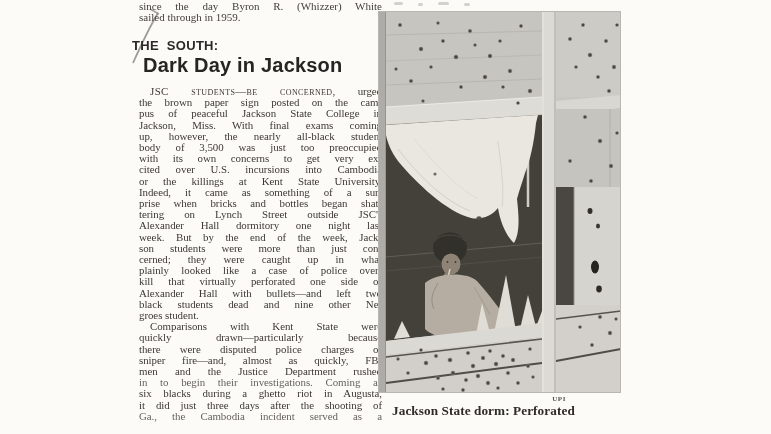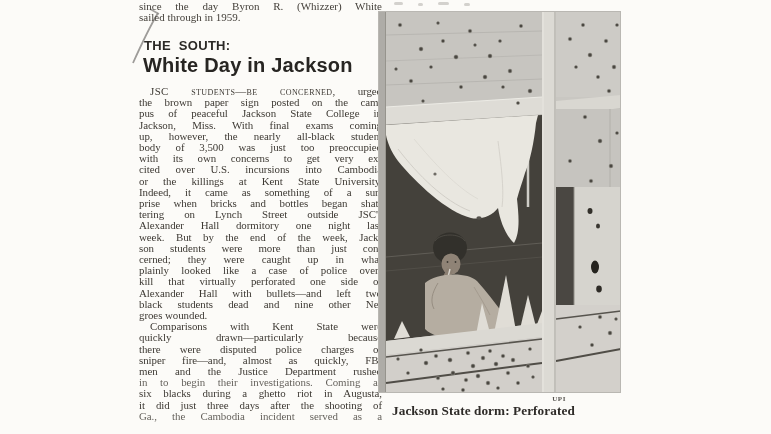--- a/index.html
+++ b/index.html
@@ -8,21 +8,21 @@
   
   .prev{position:absolute;left:139px;top:1px;width:243px;font-size:11px;line-height:11.4px;
         color:#45413b;}
   .body{position:absolute;left:139px;top:86px;width:243px;font-size:10.9px;line-height:11.2px;
         color:#3d3933;letter-spacing:-0.05px;}
   .bl{display:block;text-align:justify;white-space:normal;}
   .j{text-align-last:justify;}
   .ind{text-indent:11px;}
   .fade{opacity:.8;filter:blur(.2px);}
   .sc{font-variant:small-caps;letter-spacing:.4px;}
-  .kicker{position:absolute;left:144px;top:38px;
+  .kicker{position:absolute;left:132px;top:38px;
         font-family:"Liberation Sans","DejaVu Sans",sans-serif;font-weight:700;
         font-size:13px;letter-spacing:.3px;word-spacing:4px;color:#2b2926;}
   .headline{position:absolute;left:143px;top:54px;
         font-family:"Liberation Sans","DejaVu Sans",sans-serif;font-weight:700;
         font-size:20px;letter-spacing:.2px;color:#272522;}
   
   .pen{position:absolute;left:126px;top:5px;}
   
   .photo{position:absolute;left:378px;top:11px;width:243px;height:382px;margin:0;padding:0;}
   .photo svg{display:block;}
@@ -45,21 +45,21 @@
     <path d="M32,8 C26,18 16,38 7,58" stroke="#8d8b88" stroke-width="1.8" fill="none" opacity=".85"></path>
     <path d="M24,4 L33,9" stroke="#8d8b88" stroke-width="1.6" fill="none" opacity=".8"></path>
   </svg>
 
   <div class="prev">
     <span class="bl j">since the day Byron R. (Whizzer) White</span>
     <span class="bl">sailed through in 1959.</span>
   </div>
 
   <div class="kicker">THE SOUTH:</div>
-  <div class="headline">White Day in Jackson</div>
+  <div class="headline">Dark Day in Jackson</div>
 
   <div class="body">
     <span class="bl j ind"><span class="sc">JSC students—be concerned,</span><span> urged</span></span>
     <span class="bl j">the brown paper sign posted on the cam-</span>
     <span class="bl j">pus of peaceful Jackson State College in</span>
     <span class="bl j">Jackson, Miss. With final exams coming</span>
     <span class="bl j">up, however, the nearly all-black student</span>
     <span class="bl j">body of 3,500 was just too preoccupied</span>
     <span class="bl j">with its own concerns to get very ex-</span>
     <span class="bl j">cited over U.S. incursions into Cambodia</span>
@@ -68,21 +68,21 @@
     <span class="bl j">prise when bricks and bottles began shat-</span>
     <span class="bl j">tering on Lynch Street outside JSC's</span>
     <span class="bl j">Alexander Hall dormitory one night last</span>
     <span class="bl j">week. But by the end of the week, Jack-</span>
     <span class="bl j">son students were more than just con-</span>
     <span class="bl j">cerned; they were caught up in what</span>
     <span class="bl j">plainly looked like a case of police over-</span>
     <span class="bl j">kill that virtually perforated one side of</span>
     <span class="bl j">Alexander Hall with bullets—and left two</span>
     <span class="bl j">black students dead and nine other Ne-</span>
-    <span class="bl">groes wounded.</span>
+    <span class="bl">groes student.</span>
     <span class="bl j ind">Comparisons with Kent State were</span>
     <span class="bl j">quickly drawn—particularly because</span>
     <span class="bl j">there were disputed police charges of</span>
     <span class="bl j">sniper fire—and, almost as quickly, FBI</span>
     <span class="bl j">men and the Justice Department rushed</span>
     <span class="bl j fade">in to begin their investigations. Coming as</span>
     <span class="bl j">six blacks during a ghetto riot in Augusta,</span>
     <span class="bl j">it did just three days after the shooting of</span>
     <span class="bl j fade">Ga., the Cambodia incident served as a</span>
   </div>

